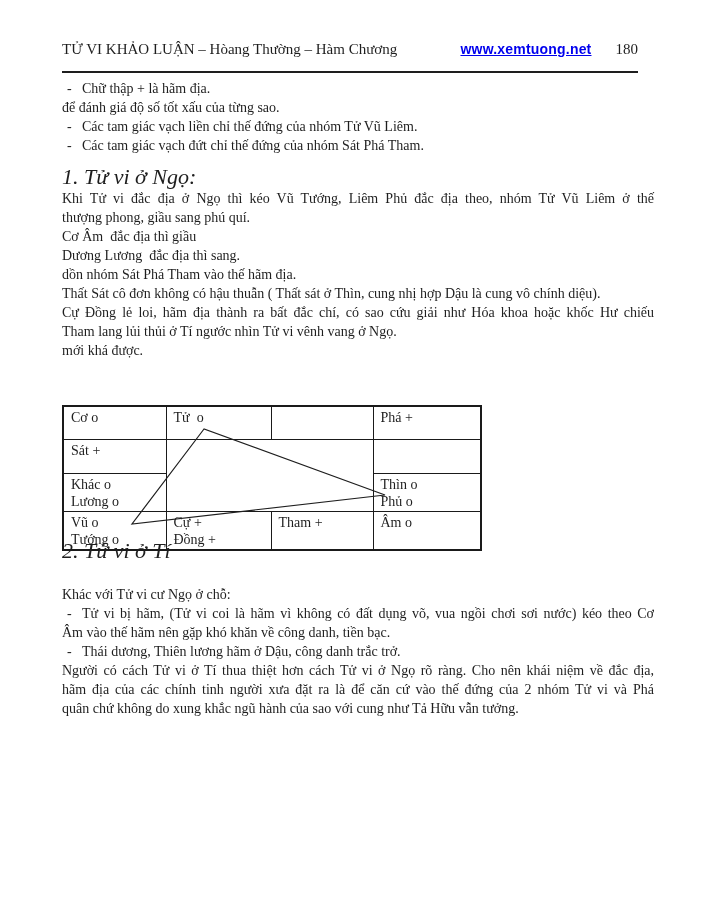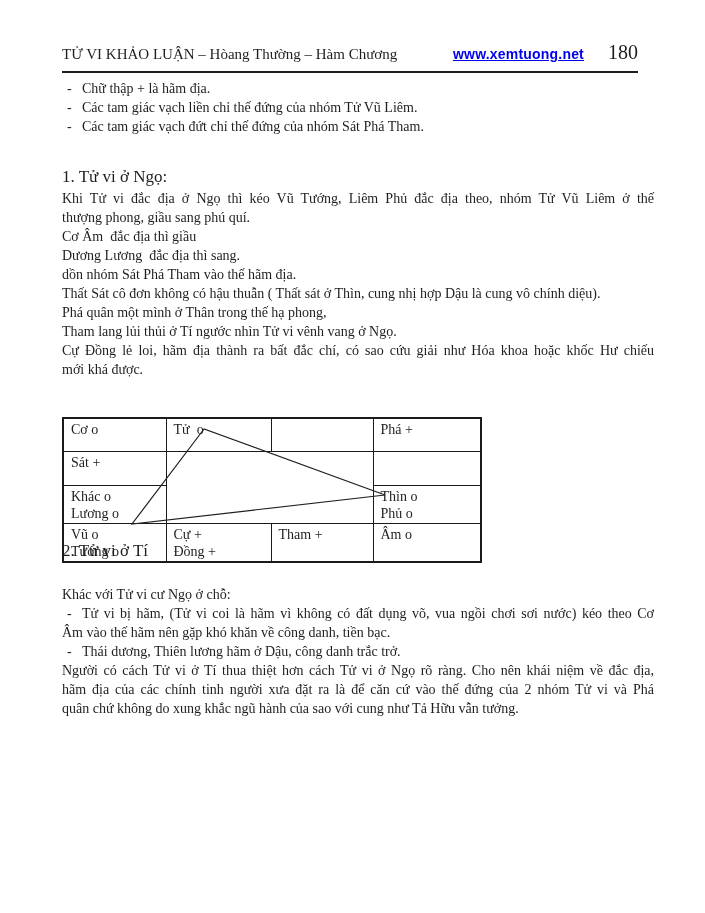--- a/index.html
+++ b/index.html
@@ -13,37 +13,36 @@
     position:absolute; left:62px; top:41px; width:576px;
     display:flex; justify-content:space-between; align-items:baseline;
     font-size:15px; white-space:pre;
   }
   .header-right { display:flex; gap:24px; align-items:baseline; }
   .link {
     font-family:"Liberation Sans","DejaVu Sans",sans-serif;
     font-weight:bold; font-size:14px; color:#0000ee;
     text-decoration:underline; cursor:pointer; letter-spacing:0.2px;
   }
-  .pagenum { font-size:20px; }
+  .pagenum { font-size:15px; }
   .hr { position:absolute; left:62px; top:71px; width:576px; border-top:2px solid #1e1e1e; }
 
   
   .block { position:absolute; left:62px; width:592px; font-size:14px; line-height:19px; }
   .line { white-space:pre; }
   .line.j { white-space:normal; text-align:justify; text-align-last:justify; }
   .line.bullet { position:relative; padding-left:20px; }
   .line.bullet .dash { position:absolute; left:5px; }
-  .heading { position:absolute; left:62px; font-size:17px; line-height:22px; white-space:pre; }
+  .heading { position:absolute; left:62px; font-style:italic; font-size:22px; line-height:22px; white-space:pre; }
 
   
   .chart { position:absolute; left:62px; top:405px; width:420px; height:144px; }
   .chart table {
     border-collapse:collapse; table-layout:fixed; width:418px;
     border:2px solid #1a1a1a;
-    margin-top:12px;
   }
   .chart td {
     border:1.5px solid #1a1a1a; vertical-align:top;
     padding:2px 3px 0 7px; font-size:14px; line-height:17.5px; white-space:pre;
     overflow:hidden;
   }
   .chart svg { position:absolute; left:0; top:0; pointer-events:none; }
 </style>
 </head>
 <body>
@@ -54,35 +53,35 @@
     <span>TỬ VI KHẢO LUẬN – Hòang Thường – Hàm Chương</span>
     <span class="header-right">
       <a class="link">www.xemtuong.net</a>
       <span class="pagenum">180</span>
     </span>
   </div>
   <div class="hr"></div>
 
   <div class="block" style="top:79px">
     <div class="line bullet"><span class="dash">-</span><span>Chữ thập + là hãm địa.</span></div>
+    <div class="line">để đánh giá độ số tốt xấu của từng sao.</div>
     <div class="line bullet"><span class="dash">-</span><span>Các tam giác vạch liền chỉ thế đứng của nhóm Tử Vũ Liêm.</span></div>
     <div class="line bullet"><span class="dash">-</span><span>Các tam giác vạch đứt chỉ thế đứng của nhóm Sát Phá Tham.</span></div>
   </div>
 
   <div class="heading" style="top:166px">1. Tử vi ở Ngọ:</div>
   <div class="block" style="top:189px">
     <div class="line j">Khi Tử vi đắc địa ở Ngọ thì kéo Vũ Tướng, Liêm Phủ đắc địa theo, nhóm Tử Vũ Liêm ở thế</div>
     <div class="line">thượng phong, giầu sang phú quí.</div>
     <div class="line">Cơ Âm  đắc địa thì giầu</div>
     <div class="line">Dương Lương  đắc địa thì sang.</div>
     <div class="line">dồn nhóm Sát Phá Tham vào thế hãm địa.</div>
     <div class="line">Thất Sát cô đơn không có hậu thuẫn ( Thất sát ở Thìn, cung nhị hợp Dậu là cung vô chính diệu).</div>
-    <div class="line">Phá quân một mình ở Thân trong thế hạ phong,</div>
+    <div class="line j">Cự Đồng lẻ loi, hãm địa thành ra bất đắc chí, có sao cứu giải như Hóa khoa hoặc khốc Hư chiếu</div>
     <div class="line">Tham lang lủi thủi ở Tí ngước nhìn Tử vi vênh vang ở Ngọ.</div>
-    <div class="line j">Cự Đồng lẻ loi, hãm địa thành ra bất đắc chí, có sao cứu giải như Hóa khoa hoặc khốc Hư chiếu</div>
     <div class="line">mới khá được.</div>
   </div>
 
   <div class="chart">
     <table>
       <colgroup>
           <col style="width:103px">
           <col style="width:105px">
           <col style="width:102px">
           <col style="width:108px">

